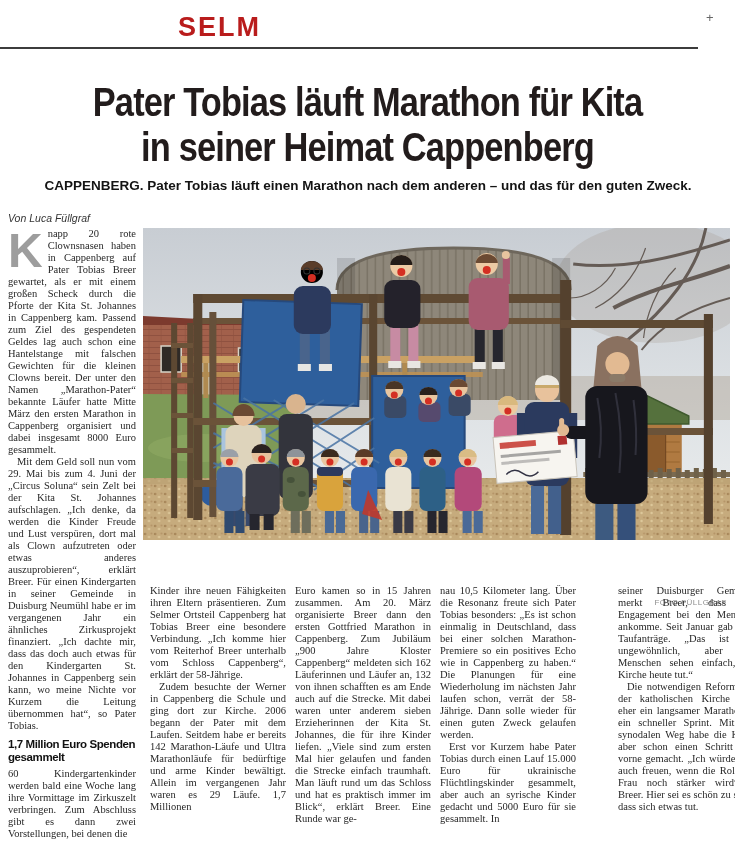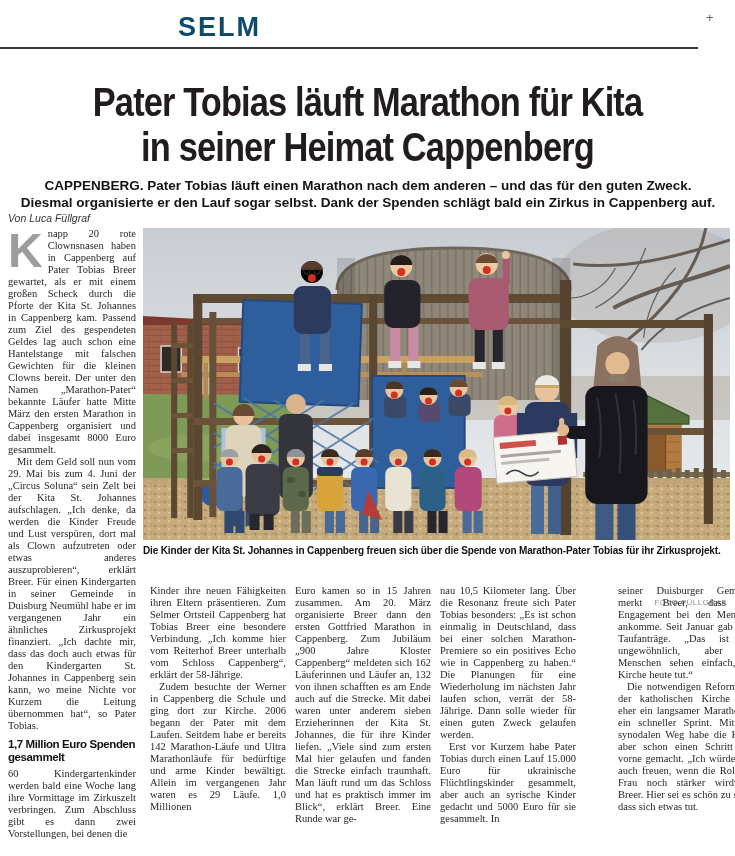--- a/index.html
+++ b/index.html
@@ -1,19 +1,19 @@
 <!DOCTYPE html>
 <html lang="de"><head>
 <meta charset="utf-8">
 <style>
   html,body{margin:0;padding:0;background:#ffffff;}
   .page{position:relative;width:735px;height:856px;background:#ffffff;overflow:hidden;
         font-family:"Liberation Serif",serif;color:#272727;}
   .masthead-section{position:absolute;left:178px;top:14px;
-        font:bold 27px/1 "Liberation Sans",sans-serif;letter-spacing:2px;color:#0c4a6e;}
+        font:bold 27px/1 "Liberation Sans",sans-serif;letter-spacing:2px;color:#b91c1c;}
   .register-mark{position:absolute;left:706px;top:10px;font:13px "Liberation Sans",sans-serif;color:#666;}
   .masthead-rule{position:absolute;left:0;top:47px;width:698px;height:2px;background:#3c3c3c;}
   .headline{position:absolute;left:0;top:80px;width:735px;text-align:center;
         font:bold 40px/45px "Liberation Sans",sans-serif;letter-spacing:-1px;color:#221c1c;
         transform:scaleX(.86);transform-origin:50% 0;}
   .standfirst{position:absolute;left:18px;top:177px;width:700px;text-align:center;
         font:bold 13.5px/17px "Liberation Sans",sans-serif;color:#141414;}
   .byline{position:absolute;left:8px;top:212px;font:italic 10.5px "Liberation Sans",sans-serif;color:#333;}
   .col{position:absolute;top:585px;width:136px;text-align:justify;
         font-size:10.5px;line-height:12px;hyphens:auto;-webkit-hyphens:auto;}
@@ -40,21 +40,20 @@
   <div class="register-mark">+</div>
   <div class="masthead-rule"></div>
 
   <div class="headline">
     <div>Pater Tobias läuft Marathon für Kita</div>
     <div>in seiner Heimat Cappenberg</div>
   </div>
 
   <div class="standfirst">
     <div>CAPPENBERG. Pater Tobias läuft einen Marathon nach dem anderen – und das für den guten Zweck.</div>
-    <div>Diesmal organisierte er den Lauf sogar selbst. Dank der Spenden schlägt bald ein Zirkus in Cappenberg auf.</div>
   </div>
 
   <div class="byline">Von Luca Füllgraf</div>
 
   <div class="col col1">
     <p class="bp"><span class="dropcap">K</span><span>napp 20 rote Clownsnasen haben in Cappenberg auf Pater Tobias Breer gewartet, als er mit einem großen Scheck durch die Pforte der Kita St. Johannes in Cappenberg kam. Passend zum Ziel des gespendeten Geldes lag auch schon eine Hantelstange mit falschen Gewichten für die kleinen Clowns bereit. Der unter den Namen „Marathon-Pater“ bekannte Läufer hatte Mitte März den ersten Marathon in Cappenberg organisiert und dabei insgesamt 8000 Euro gesammelt.</span></p>
     <p class="bp ind">Mit dem Geld soll nun vom 29. Mai bis zum 4. Juni der „Circus Soluna“ sein Zelt bei der Kita St. Johannes aufschlagen. „Ich denke, da werden die Kinder Freude und Lust verspüren, dort mal als Clown aufzutreten oder etwas anderes auszuprobieren“, erklärt Breer. Für einen Kindergarten in seiner Gemeinde in Duisburg Neumühl habe er im vergangenen Jahr ein ähnliches Zirkusprojekt finanziert. „Ich dachte mir, dass das doch auch etwas für den Kindergarten St. Johannes in Cappenberg sein kann, wo meine Nichte vor Kurzem die Leitung übernommen hat“, so Pater Tobias.</p>
     <h3 class="crosshead">1,7 Million Euro Spenden gesammelt</h3>
     <p class="bp">60 Kindergartenkinder werden bald eine Woche lang ihre Vormittage im Zirkuszelt verbringen. Zum Abschluss gibt es dann zwei Vorstellungen, bei denen die</p>
   </div>
@@ -349,26 +348,25 @@
     <g>
       <rect x="318" y="283" width="9" height="22" fill="#4a6a98"></rect>
         <rect x="329" y="283" width="9" height="22" fill="#4a6a98"></rect>
       <rect x="310" y="239" width="27" height="44" rx="7" fill="#b3497a"></rect>
       <circle cx="323" cy="230" r="9" fill="#e8c6a0"></circle>
         <path d="M314,229 a9,8 0 0 1 18,0" fill="#d9bc85"></path>
         <circle cx="323" cy="234" r="3.5" fill="#d42f23"></circle>
     </g>
   </svg>
 
-  <div class="caption">Die Kinder der Kita St. Johannes in Cappenberg freuen sich über die Spende von Marathon-Pater Tobias für ihr Zirkusprojekt.</div>
   <div class="credit">FOTO FÜLLGRAF</div>
 
   <div class="col col2">
     <p class="bp">Kinder ihre neuen Fähigkeiten ihren Eltern präsentieren. Zum Selmer Ortsteil Cappenberg hat Tobias Breer eine besondere Verbindung. „Ich komme hier vom Reiterhof Breer unterhalb vom Schloss Cappenberg“, erklärt der 58-Jährige.</p>
-    <p class="bp ind">Zudem besuchte der Werner in Cappenberg die Schule und ging dort zur Kirche. 2006 begann der Pater mit dem Laufen. Seitdem habe er bereits 142 Marathon-Läufe und Ultra Marathonläufe für bedürftige und arme Kinder bewältigt. Allein im vergangenen Jahr waren es 29 Läufe. 1,0 Millionen</p>
+    <p class="bp ind">Zudem besuchte der Werner in Cappenberg die Schule und ging dort zur Kirche. 2006 begann der Pater mit dem Laufen. Seitdem habe er bereits 142 Marathon-Läufe und Ultra Marathonläufe für bedürftige und arme Kinder bewältigt. Allein im vergangenen Jahr waren es 29 Läufe. 1,7 Millionen</p>
   </div>
   <div class="col col3">
     <p class="bp">Euro kamen so in 15 Jahren zusammen. Am 20. März organisierte Breer dann den ersten Gottfried Marathon in Cappenberg. Zum Jubiläum „900 Jahre Kloster Cappenberg“ meldeten sich 162 Läuferinnen und Läufer an, 132 von ihnen schafften es am Ende auch auf die Strecke. Mit dabei waren unter anderem sieben Erzieherinnen der Kita St. Johannes, die für ihre Kinder liefen. „Viele sind zum ersten Mal hier gelaufen und fanden die Strecke einfach traumhaft. Man läuft rund um das Schloss und hat es praktisch immer im Blick“, erklärt Breer. Eine Runde war ge-</p>
   </div>
   <div class="col col4">
     <p class="bp">nau 10,5 Kilometer lang. Über die Resonanz freute sich Pater Tobias besonders: „Es ist schon einmalig in Deutschland, dass bei einer solchen Marathon-Premiere so ein positives Echo wie in Cappenberg zu haben.“ Die Planungen für eine Wiederholung im nächsten Jahr laufen schon, verrät der 58-Jährige. Dann solle wieder für einen guten Zweck gelaufen werden.</p>
     <p class="bp ind">Erst vor Kurzem habe Pater Tobias durch einen Lauf 15.000 Euro für ukrainische Flüchtlingskinder gesammelt, aber auch an syrische Kinder gedacht und 5000 Euro für sie gesammelt. In</p>
   </div>
   <div class="col col5">
     <p class="bp">seiner Duisburger Gemeinde merkt Breer, dass das Engagement bei den Menschen ankomme. Seit Januar gab es 51 Taufanträge. „Das ist sehr ungewöhnlich, aber die Menschen sehen einfach, was Kirche heute tut.“</p>

